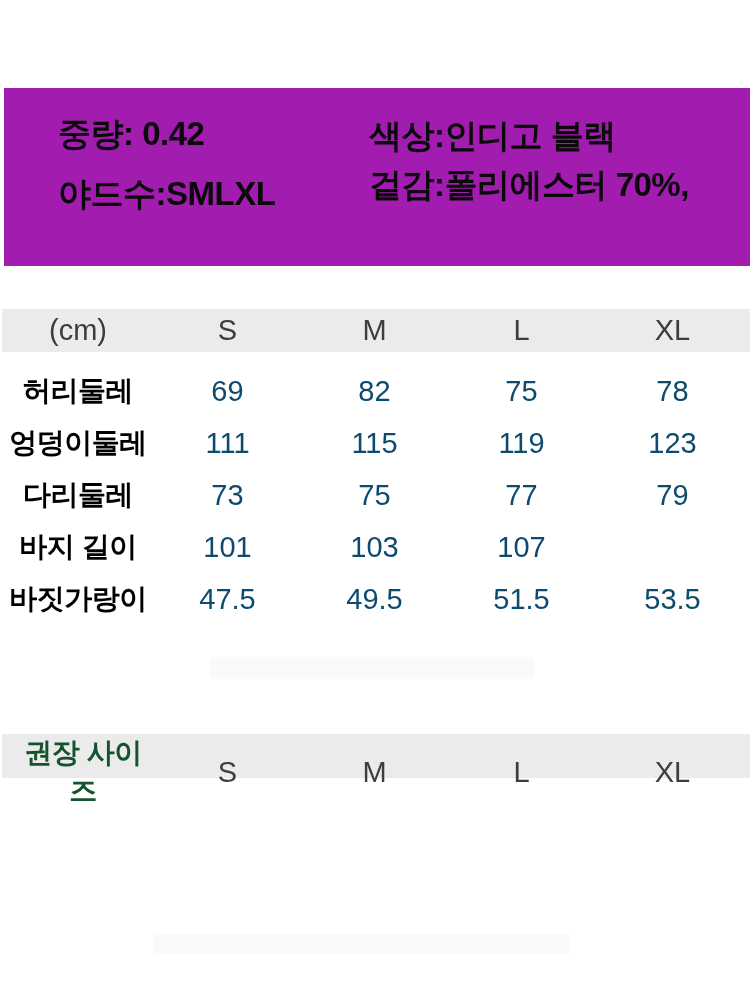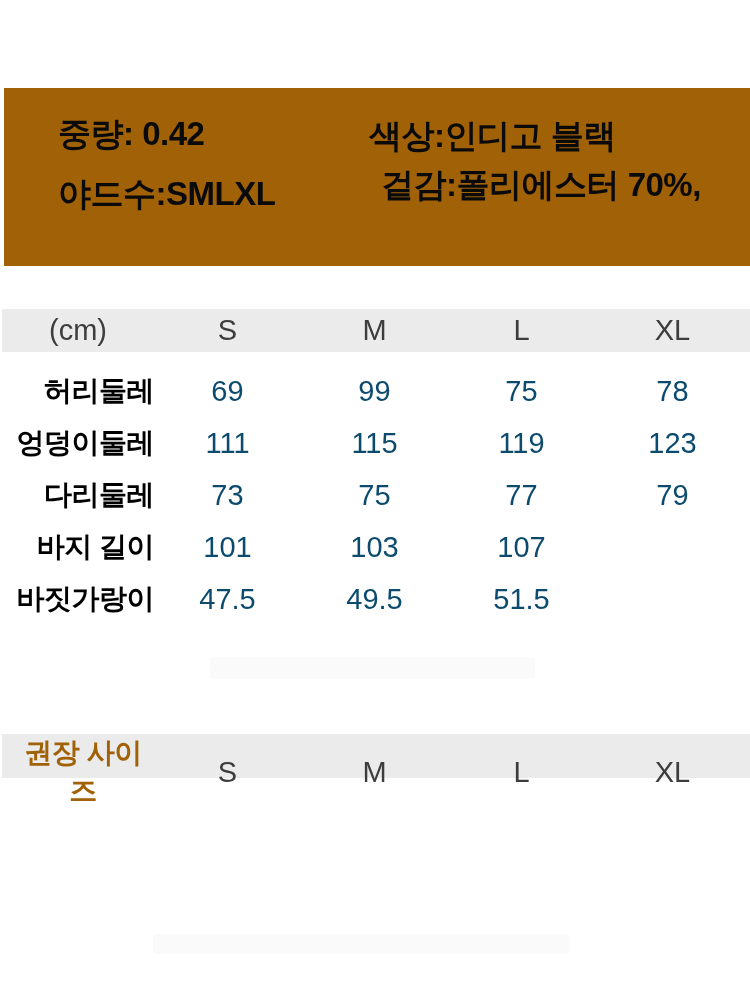--- a/index.html
+++ b/index.html
@@ -17,34 +17,34 @@
     color: #111;
   }
 
   
   .info-box {
     position: absolute;
     left: 4px;
     top: 88px;
     width: 746px;
     height: 178px;
-    background: #a16207;
+    background: #a21caf;
   }
   .info-line {
     position: absolute;
     font-size: 33px;
     font-weight: 700;
     color: #0a0a0a;
     white-space: nowrap;
     letter-spacing: -0.5px;
   }
   .il1 { left: 54px;  top: 24px;  }
   .il2 { left: 54px;  top: 84px;  }
   .ir1 { left: 365px; top: 26px;  }
-  .ir2 { left: 365px; top: 75px; margin-left: 12px;  }
+  .ir2 { left: 365px; top: 75px;  }
   .ir3 { left: 365px; top: 116px; }
 
   
   .tbl {
     position: absolute;
     left: 2px;
     width: 748px;
   }
   .tbl-1 { top: 309px; }
   .tbl-2 { top: 734px; }
@@ -59,21 +59,21 @@
   .tbl-2 .thead { height: 44px; }
 
   .th {
     text-align: center;
     font-size: 29px;
     font-weight: 400;
     color: #3d3d3d;
   }
   .th.krlabel {
     font-weight: 700;
-    color: #a16207;
+    color: #14532d;
     font-size: 28px;
     letter-spacing: -0.5px;
     padding-left: 10px;
   }
 
   .tbody { width: 748px; }
   .tbl-1 .tbody { margin-top: 13px; }
   .tbl-2 .tbody { margin-top: 19px; }
 
   .trow {
@@ -89,21 +89,20 @@
     font-size: 29px;
     font-weight: 400;
     color: #0c4a6e;
     white-space: nowrap;
   }
   .td.rowlabel {
     font-weight: 700;
     color: #000;
     font-size: 28px;
     letter-spacing: -0.5px;
-    text-align: right;
   }
 
   
   .faint-band {
     position: absolute;
     background: #fafafa;
     border-radius: 4px;
   }
   .fb1 { left: 210px; top: 657px; width: 325px; height: 22px; }
   .fb2 { left: 153px; top: 934px; width: 417px; height: 20px; }
@@ -125,21 +124,21 @@
       <div class="th">(cm)</div>
       <div class="th">S</div>
       <div class="th">M</div>
       <div class="th">L</div>
       <div class="th">XL</div>
     </div>
     <div class="tbody">
       <div class="trow">
         <div class="td rowlabel">허리둘레</div>
         <div class="td">69</div>
-        <div class="td">99</div>
+        <div class="td">82</div>
         <div class="td">75</div>
         <div class="td">78</div>
       </div>
       <div class="trow">
         <div class="td rowlabel">엉덩이둘레</div>
         <div class="td">111</div>
         <div class="td">115</div>
         <div class="td">119</div>
         <div class="td">123</div>
       </div>
@@ -154,20 +153,21 @@
         <div class="td rowlabel">바지 길이</div>
         <div class="td">101</div>
         <div class="td">103</div>
         <div class="td">107</div>
       </div>
       <div class="trow">
         <div class="td rowlabel">바짓가랑이</div>
         <div class="td">47.5</div>
         <div class="td">49.5</div>
         <div class="td">51.5</div>
+        <div class="td">53.5</div>
       </div>
     </div>
   </div>
 
   <div class="faint-band fb1"></div>
 
   <div class="tbl tbl-2">
     <div class="thead">
       <div class="th krlabel">권장 사이즈</div>
       <div class="th">S</div>

